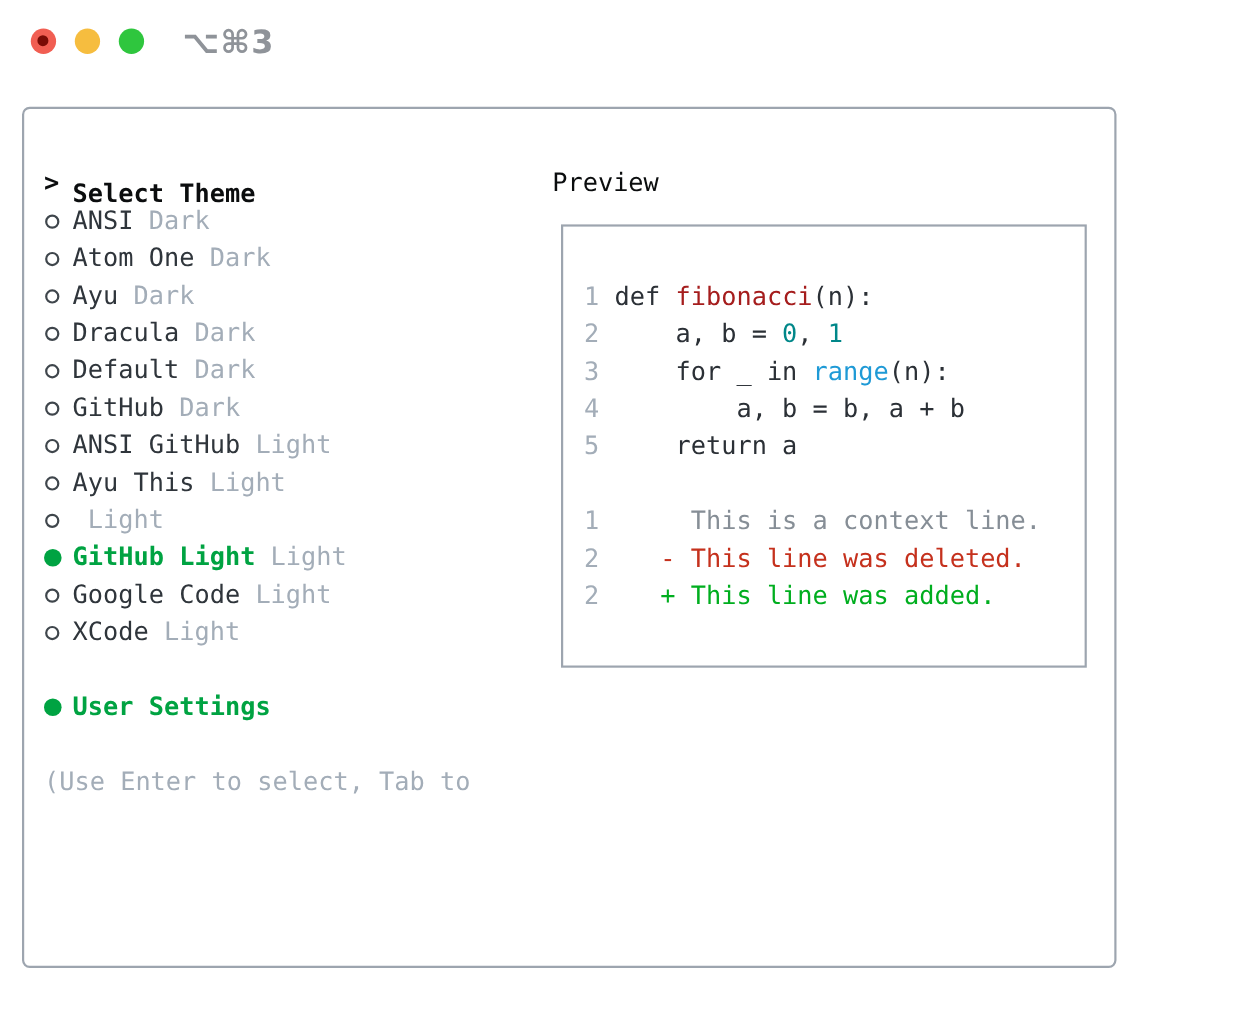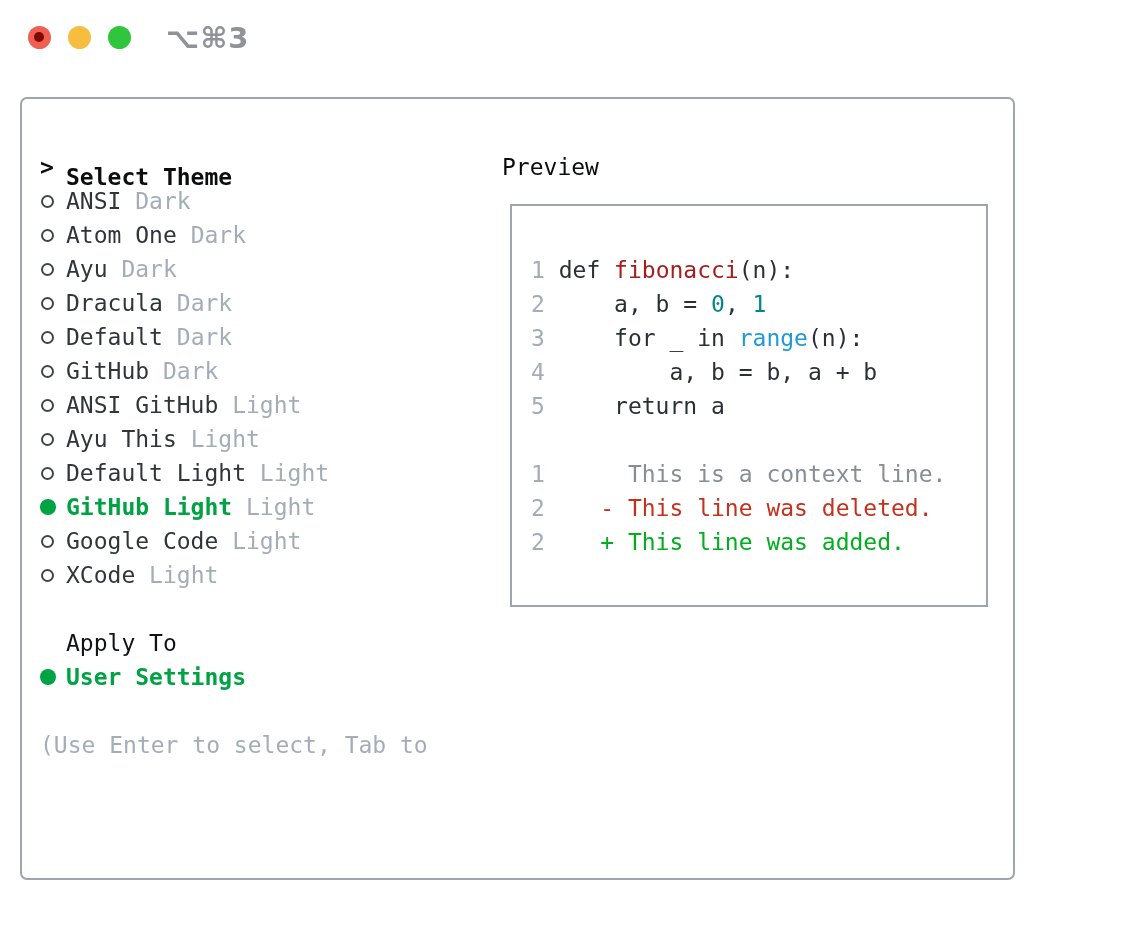--- a/index.html
+++ b/index.html
@@ -62,32 +62,28 @@
 
       <div>
           <div class="row"><span class="marker"><span class="radio"></span></span><span class="theme-name">ANSI</span><span class="theme-variant"> Dark</span></div>
           <div class="row"><span class="marker"><span class="radio"></span></span><span class="theme-name">Atom One</span><span class="theme-variant"> Dark</span></div>
           <div class="row"><span class="marker"><span class="radio"></span></span><span class="theme-name">Ayu</span><span class="theme-variant"> Dark</span></div>
           <div class="row"><span class="marker"><span class="radio"></span></span><span class="theme-name">Dracula</span><span class="theme-variant"> Dark</span></div>
           <div class="row"><span class="marker"><span class="radio"></span></span><span class="theme-name">Default</span><span class="theme-variant"> Dark</span></div>
           <div class="row"><span class="marker"><span class="radio"></span></span><span class="theme-name">GitHub</span><span class="theme-variant"> Dark</span></div>
           <div class="row"><span class="marker"><span class="radio"></span></span><span class="theme-name">ANSI GitHub</span><span class="theme-variant"> Light</span></div>
           <div class="row"><span class="marker"><span class="radio"></span></span><span class="theme-name">Ayu This</span><span class="theme-variant"> Light</span></div>
-          <div class="row"><span class="marker"><span class="radio"></span></span><span class="theme-name">Default Light</span><span class="theme-variant"> Light</span></div>
+          <div class="row"><span class="marker"><span class="radio"></span></span><span class="theme-variant"> Light</span></div>
           <div class="row"><span class="marker"><span class="radio on"></span></span><span class="theme-name sel">GitHub Light</span><span class="theme-variant"> Light</span></div>
           <div class="row"><span class="marker"><span class="radio"></span></span><span class="theme-name">Google Code</span><span class="theme-variant"> Light</span></div>
           <div class="row"><span class="marker"><span class="radio"></span></span><span class="theme-name">XCode</span><span class="theme-variant"> Light</span></div>
         </div>
 
       <div class="blank"></div>
 
-      <div class="row">
-        <span class="marker"></span>
-        <span class="apply-label">Apply To</span>
-      </div>
 
       <div>
           <div class="row"><span class="marker"><span class="radio on"></span></span><span class="theme-name sel">User Settings</span></div>
         </div>
 
       <div class="blank"></div>
 
       <div class="row hint">(Use Enter to select, Tab to</div>
     </div>
 

